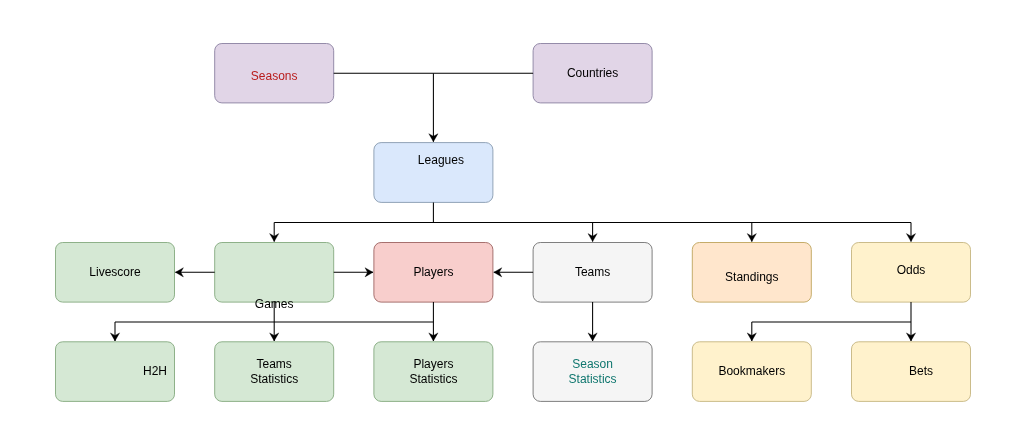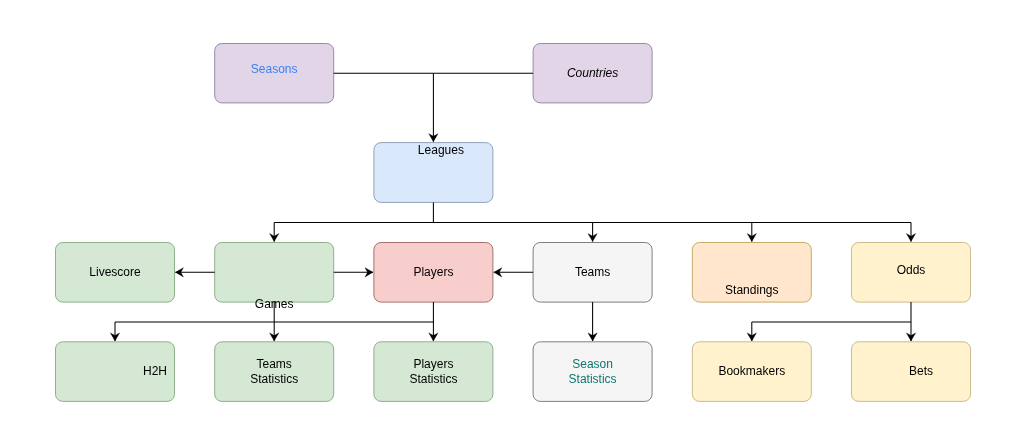--- a/index.html
+++ b/index.html
@@ -65,28 +65,28 @@
       <polygon points="373,272.3 365,267.7 367.56,272.3 365,276.90000000000003" fill="#000000" stroke="#000000" stroke-width="0.35" stroke-linejoin="miter"></polygon>
       <polygon points="493.79999999999995,272.3 501.79999999999995,267.7 499.23999999999995,272.3 501.79999999999995,276.90000000000003" fill="#000000" stroke="#000000" stroke-width="0.35" stroke-linejoin="miter"></polygon>
       <polygon points="115,340.90000000000003 110.4,332.90000000000003 115,335.46000000000004 119.6,332.90000000000003" fill="#000000" stroke="#000000" stroke-width="0.35" stroke-linejoin="miter"></polygon>
       <polygon points="274.2,340.90000000000003 269.59999999999997,332.90000000000003 274.2,335.46000000000004 278.8,332.90000000000003" fill="#000000" stroke="#000000" stroke-width="0.35" stroke-linejoin="miter"></polygon>
       <polygon points="433.4,340.90000000000003 428.79999999999995,332.90000000000003 433.4,335.46000000000004 438,332.90000000000003" fill="#000000" stroke="#000000" stroke-width="0.35" stroke-linejoin="miter"></polygon>
       <polygon points="592.6,340.90000000000003 588,332.90000000000003 592.6,335.46000000000004 597.2,332.90000000000003" fill="#000000" stroke="#000000" stroke-width="0.35" stroke-linejoin="miter"></polygon>
       <polygon points="751.8,340.90000000000003 747.1999999999999,332.90000000000003 751.8,335.46000000000004 756.4,332.90000000000003" fill="#000000" stroke="#000000" stroke-width="0.35" stroke-linejoin="miter"></polygon>
       <polygon points="911,340.90000000000003 906.4,332.90000000000003 911,335.46000000000004 915.6,332.90000000000003" fill="#000000" stroke="#000000" stroke-width="0.35" stroke-linejoin="miter"></polygon>
     </svg>
   <div id="nodes">
-      <div class="node" style="left: 214.7px; top: 36px; width: 119px; height: 66px; color: #3b82f6;">Seasons</div>
-      <div class="node" style="left: 533.1px; top: 43.5px; width: 119px; height: 59.4px; color: rgb(0, 0, 0); font-style: italic;">Countries</div>
-      <div class="node" style="left: 373.9px; top: 126px; width: 119px; height: 49px; color: rgb(0, 0, 0); padding-left: 15px;">Leagues</div>
+      <div class="node" style="left: 214.7px; top: 43px; width: 119px; height: 66px; color: #b91c1c;">Seasons</div>
+      <div class="node" style="left: 533.1px; top: 43.5px; width: 119px; height: 59.4px; color: rgb(0, 0, 0);">Countries</div>
+      <div class="node" style="left: 373.9px; top: 136px; width: 119px; height: 49px; color: rgb(0, 0, 0); padding-left: 15px;">Leagues</div>
       <div class="node" style="left: 55.5px; top: 242.5px; width: 119px; height: 59.6px; color: rgb(0, 0, 0);">Livescore</div>
       <div class="node" style="left: 214.7px; top: 242.5px; width: 119px; height: 59.6px; color: rgb(0, 0, 0); margin-top: 32px;">Games</div>
       <div class="node" style="left: 373.9px; top: 242.5px; width: 119px; height: 59.6px; color: rgb(0, 0, 0);">Players</div>
       <div class="node" style="left: 533.1px; top: 242.5px; width: 119px; height: 59.6px; color: rgb(0, 0, 0);">Teams</div>
-      <div class="node" style="left: 692.3px; top: 260px; width: 119px; height: 59.6px; color: rgb(0, 0, 0);">Standings</div>
+      <div class="node" style="left: 692.3px; top: 247px; width: 119px; height: 59.6px; color: rgb(0, 0, 0);">Standings</div>
       <div class="node" style="left: 851.5px; top: 242.5px; width: 119px; height: 56px; color: rgb(0, 0, 0);">Odds</div>
       <div class="node" style="left: 55.5px; top: 341.8px; width: 119px; height: 59.6px; color: rgb(0, 0, 0); margin-left: 40px;">H2H</div>
       <div class="node" style="left: 214.7px; top: 341.8px; width: 119px; height: 59.6px; color: rgb(0, 0, 0);">Teams
 Statistics</div>
       <div class="node" style="left: 373.9px; top: 341.8px; width: 119px; height: 59.6px; color: rgb(0, 0, 0);">Players
 Statistics</div>
       <div class="node" style="left: 533.1px; top: 341.8px; width: 119px; height: 59.6px; color: #0f766e;">Season
 Statistics</div>
       <div class="node" style="left: 692.3px; top: 341.8px; width: 119px; height: 59.6px; color: rgb(0, 0, 0); text-align: center;">Bookmakers</div>
       <div class="node" style="left: 851.5px; top: 341.8px; width: 119px; height: 59.6px; color: rgb(0, 0, 0); padding-left: 20px;">Bets</div>

